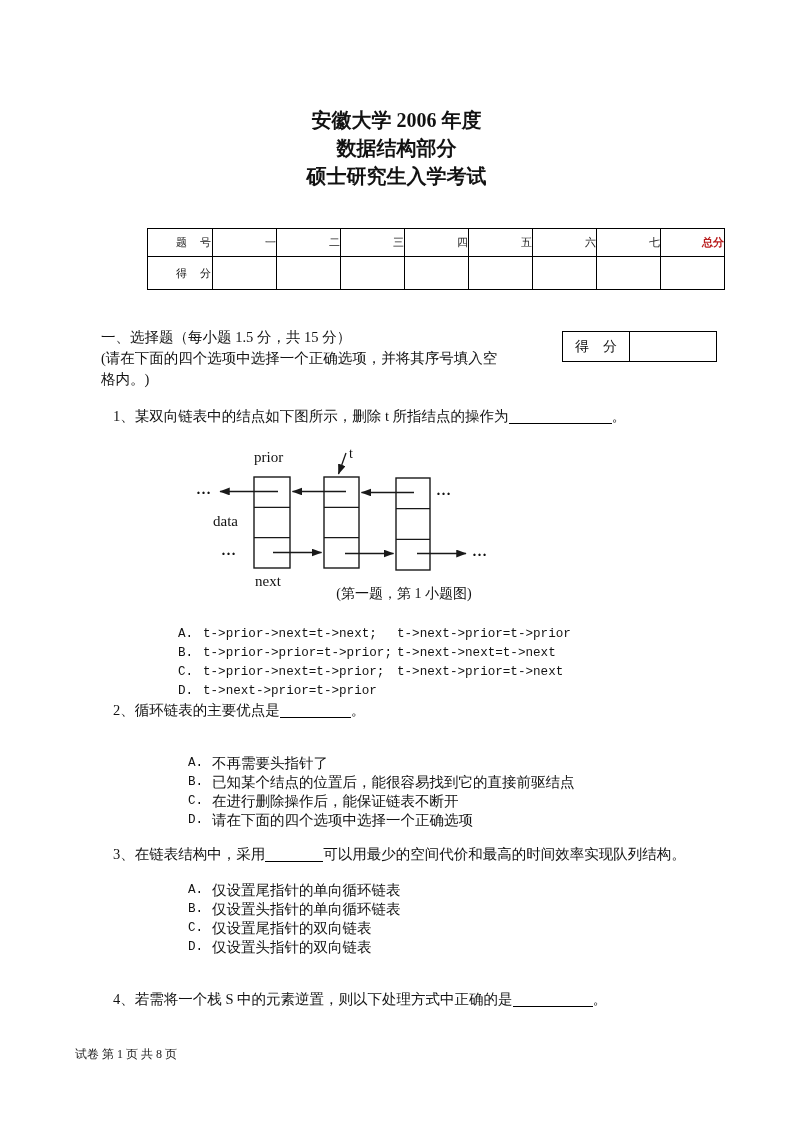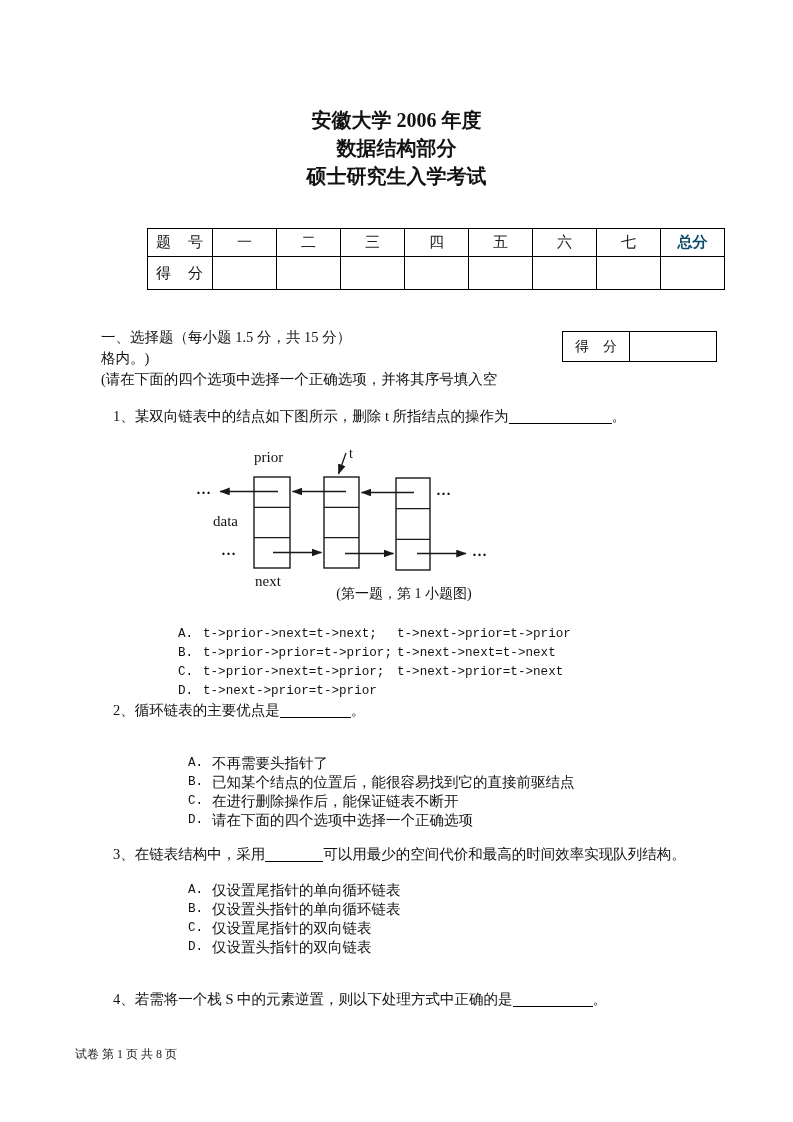--- a/index.html
+++ b/index.html
@@ -5,24 +5,24 @@
   html,body{margin:0;padding:0;background:#fff;}
   .page{position:relative;width:793px;height:1122px;background:#fff;overflow:hidden;
         font-family:"Liberation Serif","DejaVu Serif",serif;color:#121212;}
 
   
   .title{position:absolute;top:106px;left:0;width:100%;text-align:center;
          font-size:20px;font-weight:bold;line-height:28px;}
 
   
   .score-table{position:absolute;top:228px;left:147px;border-collapse:collapse;}
-  .score-table td{border:1.7px solid #000;text-align:center;font-size:15px;padding:0;}
+  .score-table td{border:1.7px solid #000;text-align:right;font-size:11px;padding:0;}
   .score-table .hdr{width:63px;height:27px;color:#222;}
   .score-table .lblcell{width:64px;letter-spacing:1px;}
-  .score-table .total{font-weight:bold;color:#0c4a6e;}
+  .score-table .total{font-weight:bold;color:#b91c1c;}
   .score-table .blankrow td{height:32px;}
 
   
   .score-box{position:absolute;top:331px;left:562px;border-collapse:collapse;}
   .score-box td{border:1.7px solid #000;font-size:14px;padding:0;}
   .score-box .lb{width:66px;height:29px;text-align:center;}
   .score-box .val{width:86px;}
 
   
   .section-head{position:absolute;top:327px;left:101px;width:460px;
@@ -95,22 +95,22 @@
     <tbody>
         <tr>
       <td class="lb">得　分</td>
       <td class="val"></td>
     </tr>
   </tbody>
     </table>
 
   <div class="section-head">
     <div>一、选择题（每小题 1.5 分，共 15 分）</div>
+    <div>(请在下面的四个选项中选择一个正确选项，并将其序号填入空</div>
     <div>格内。)</div>
-    <div>(请在下面的四个选项中选择一个正确选项，并将其序号填入空</div>
   </div>
 
   <div class="stem" style="top:407px;">
     <span>1、某双向链表中的结点如下图所示，删除 t 所指结点的操作为</span><span class="blank w103"></span><span>。</span>
   </div>
 
   <svg class="fig" width="312" height="162" viewBox="0 0 312 162">
     <defs>
       <marker id="ah" markerWidth="9" markerHeight="7" refX="7.5" refY="3" orient="auto">
         <path d="M0,0 L8,3 L0,6 z" fill="#191919"></path>

